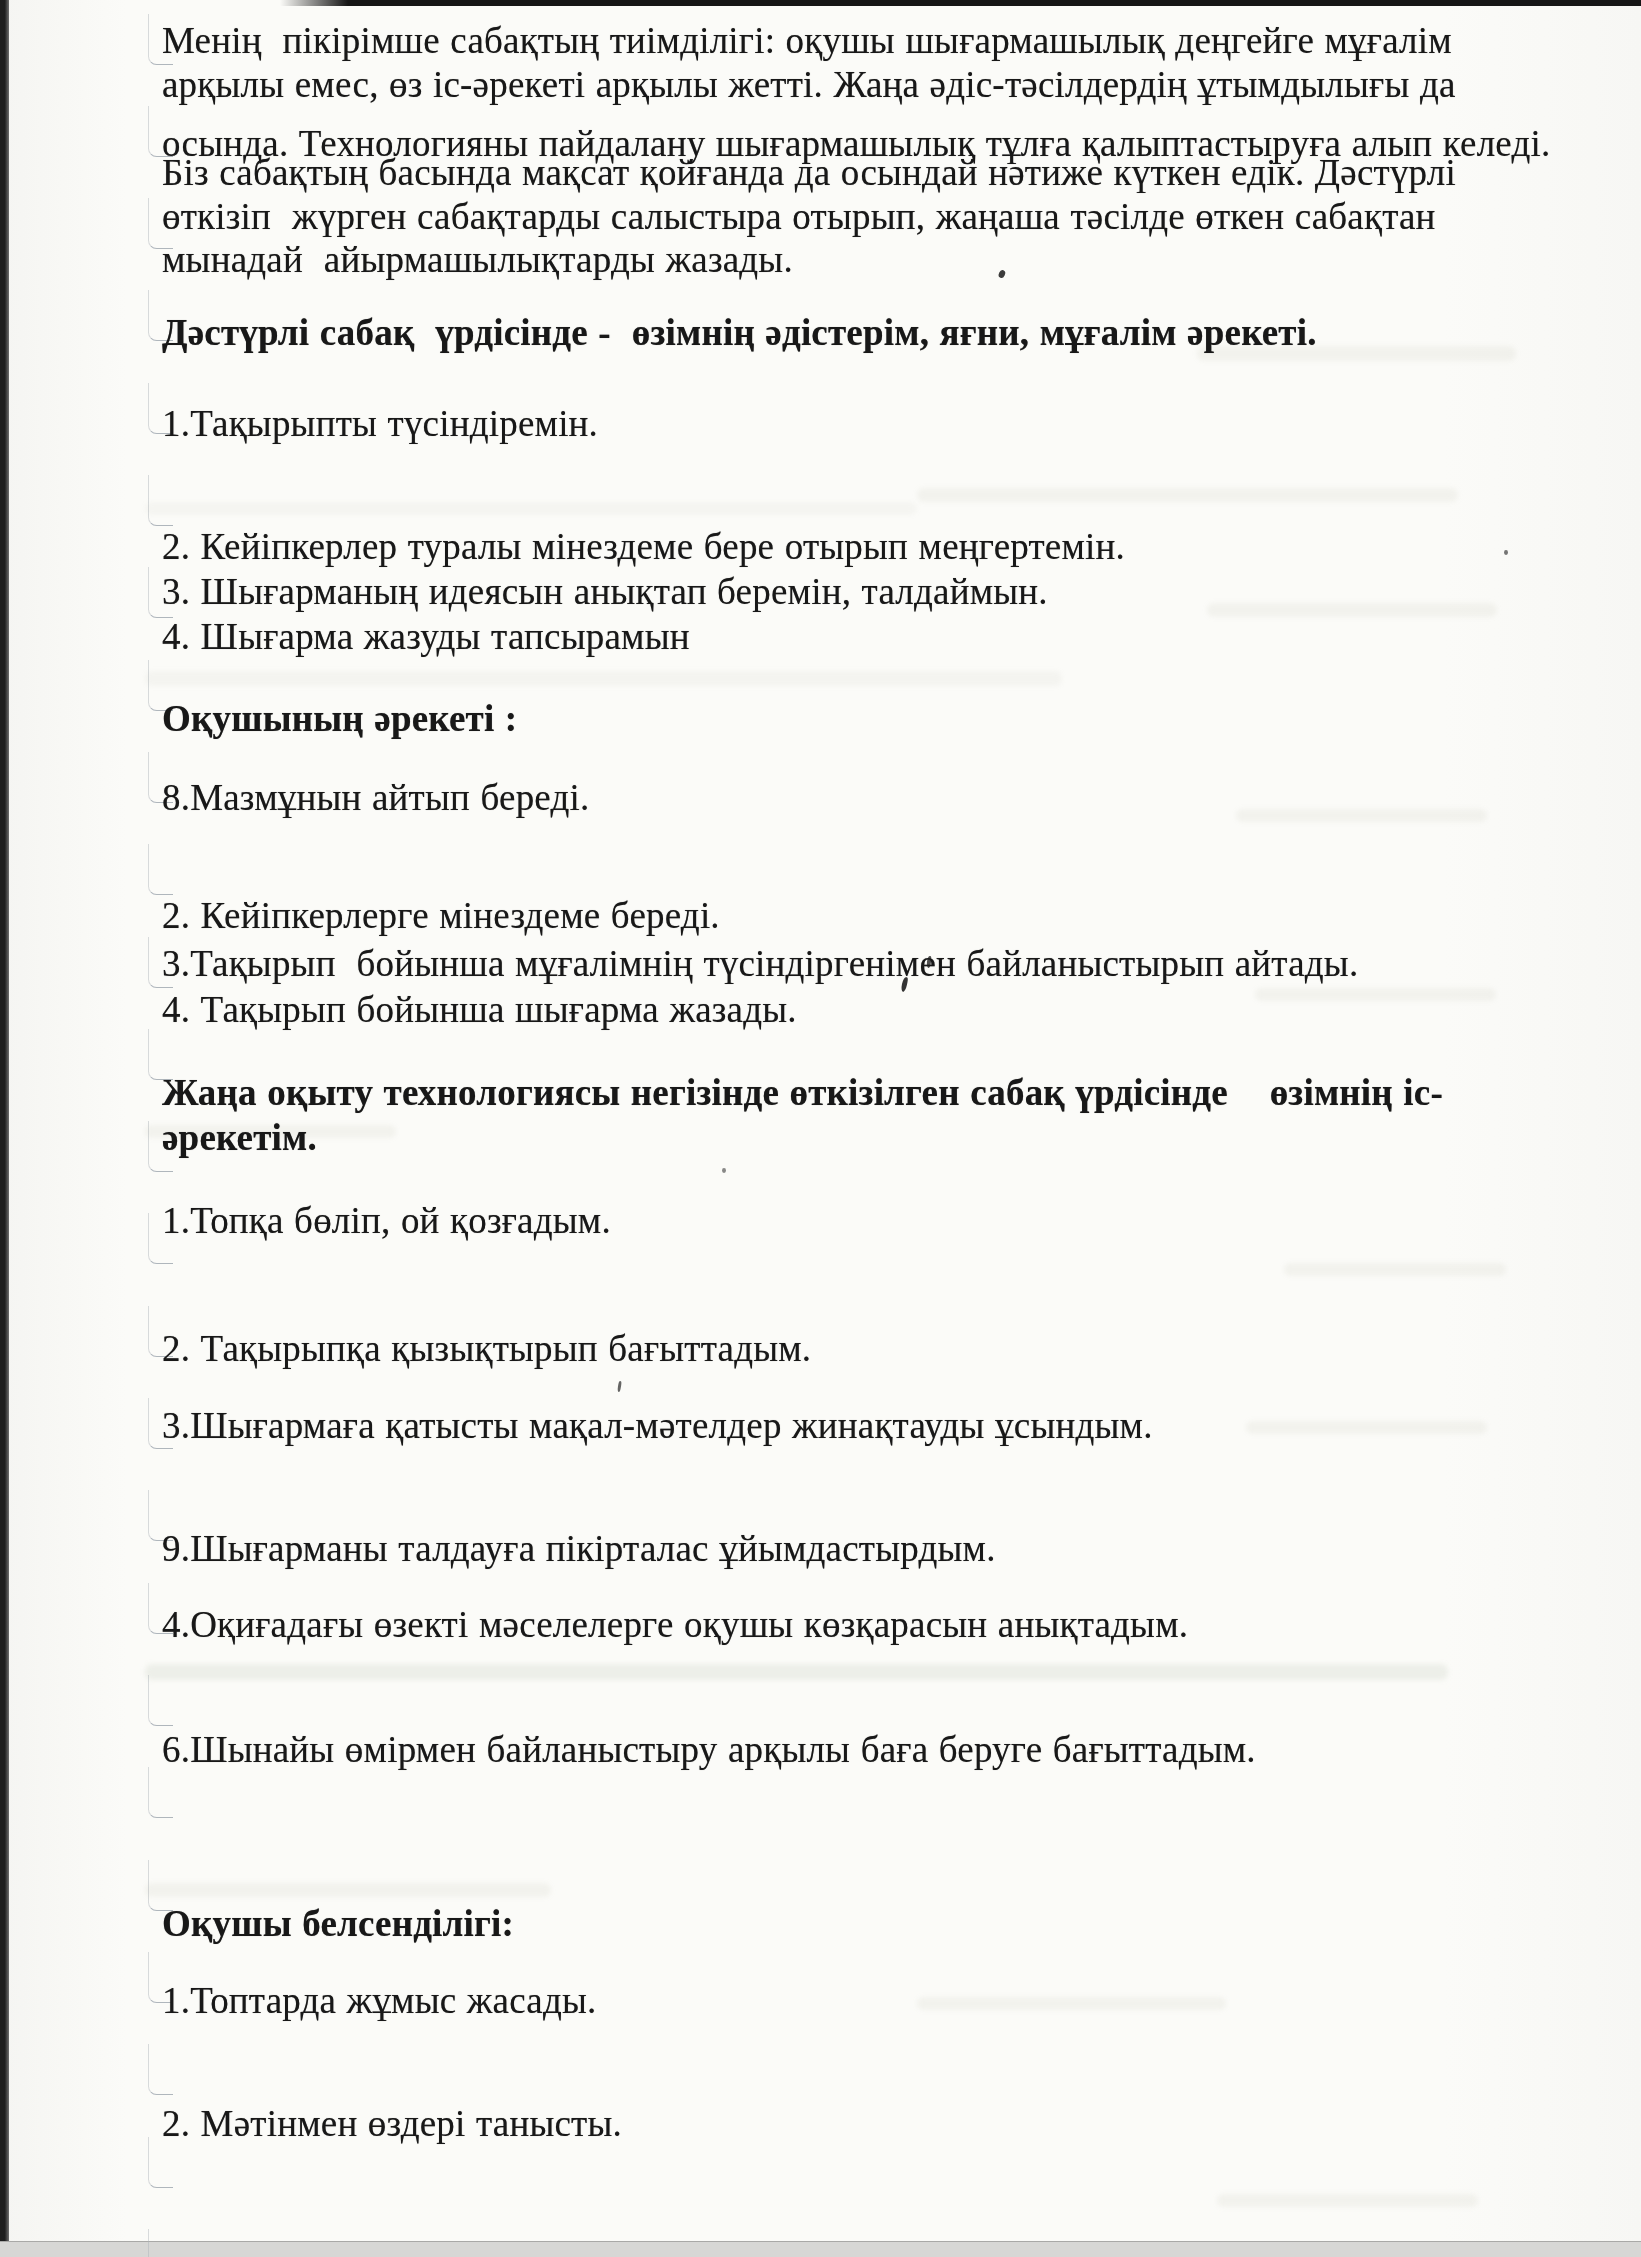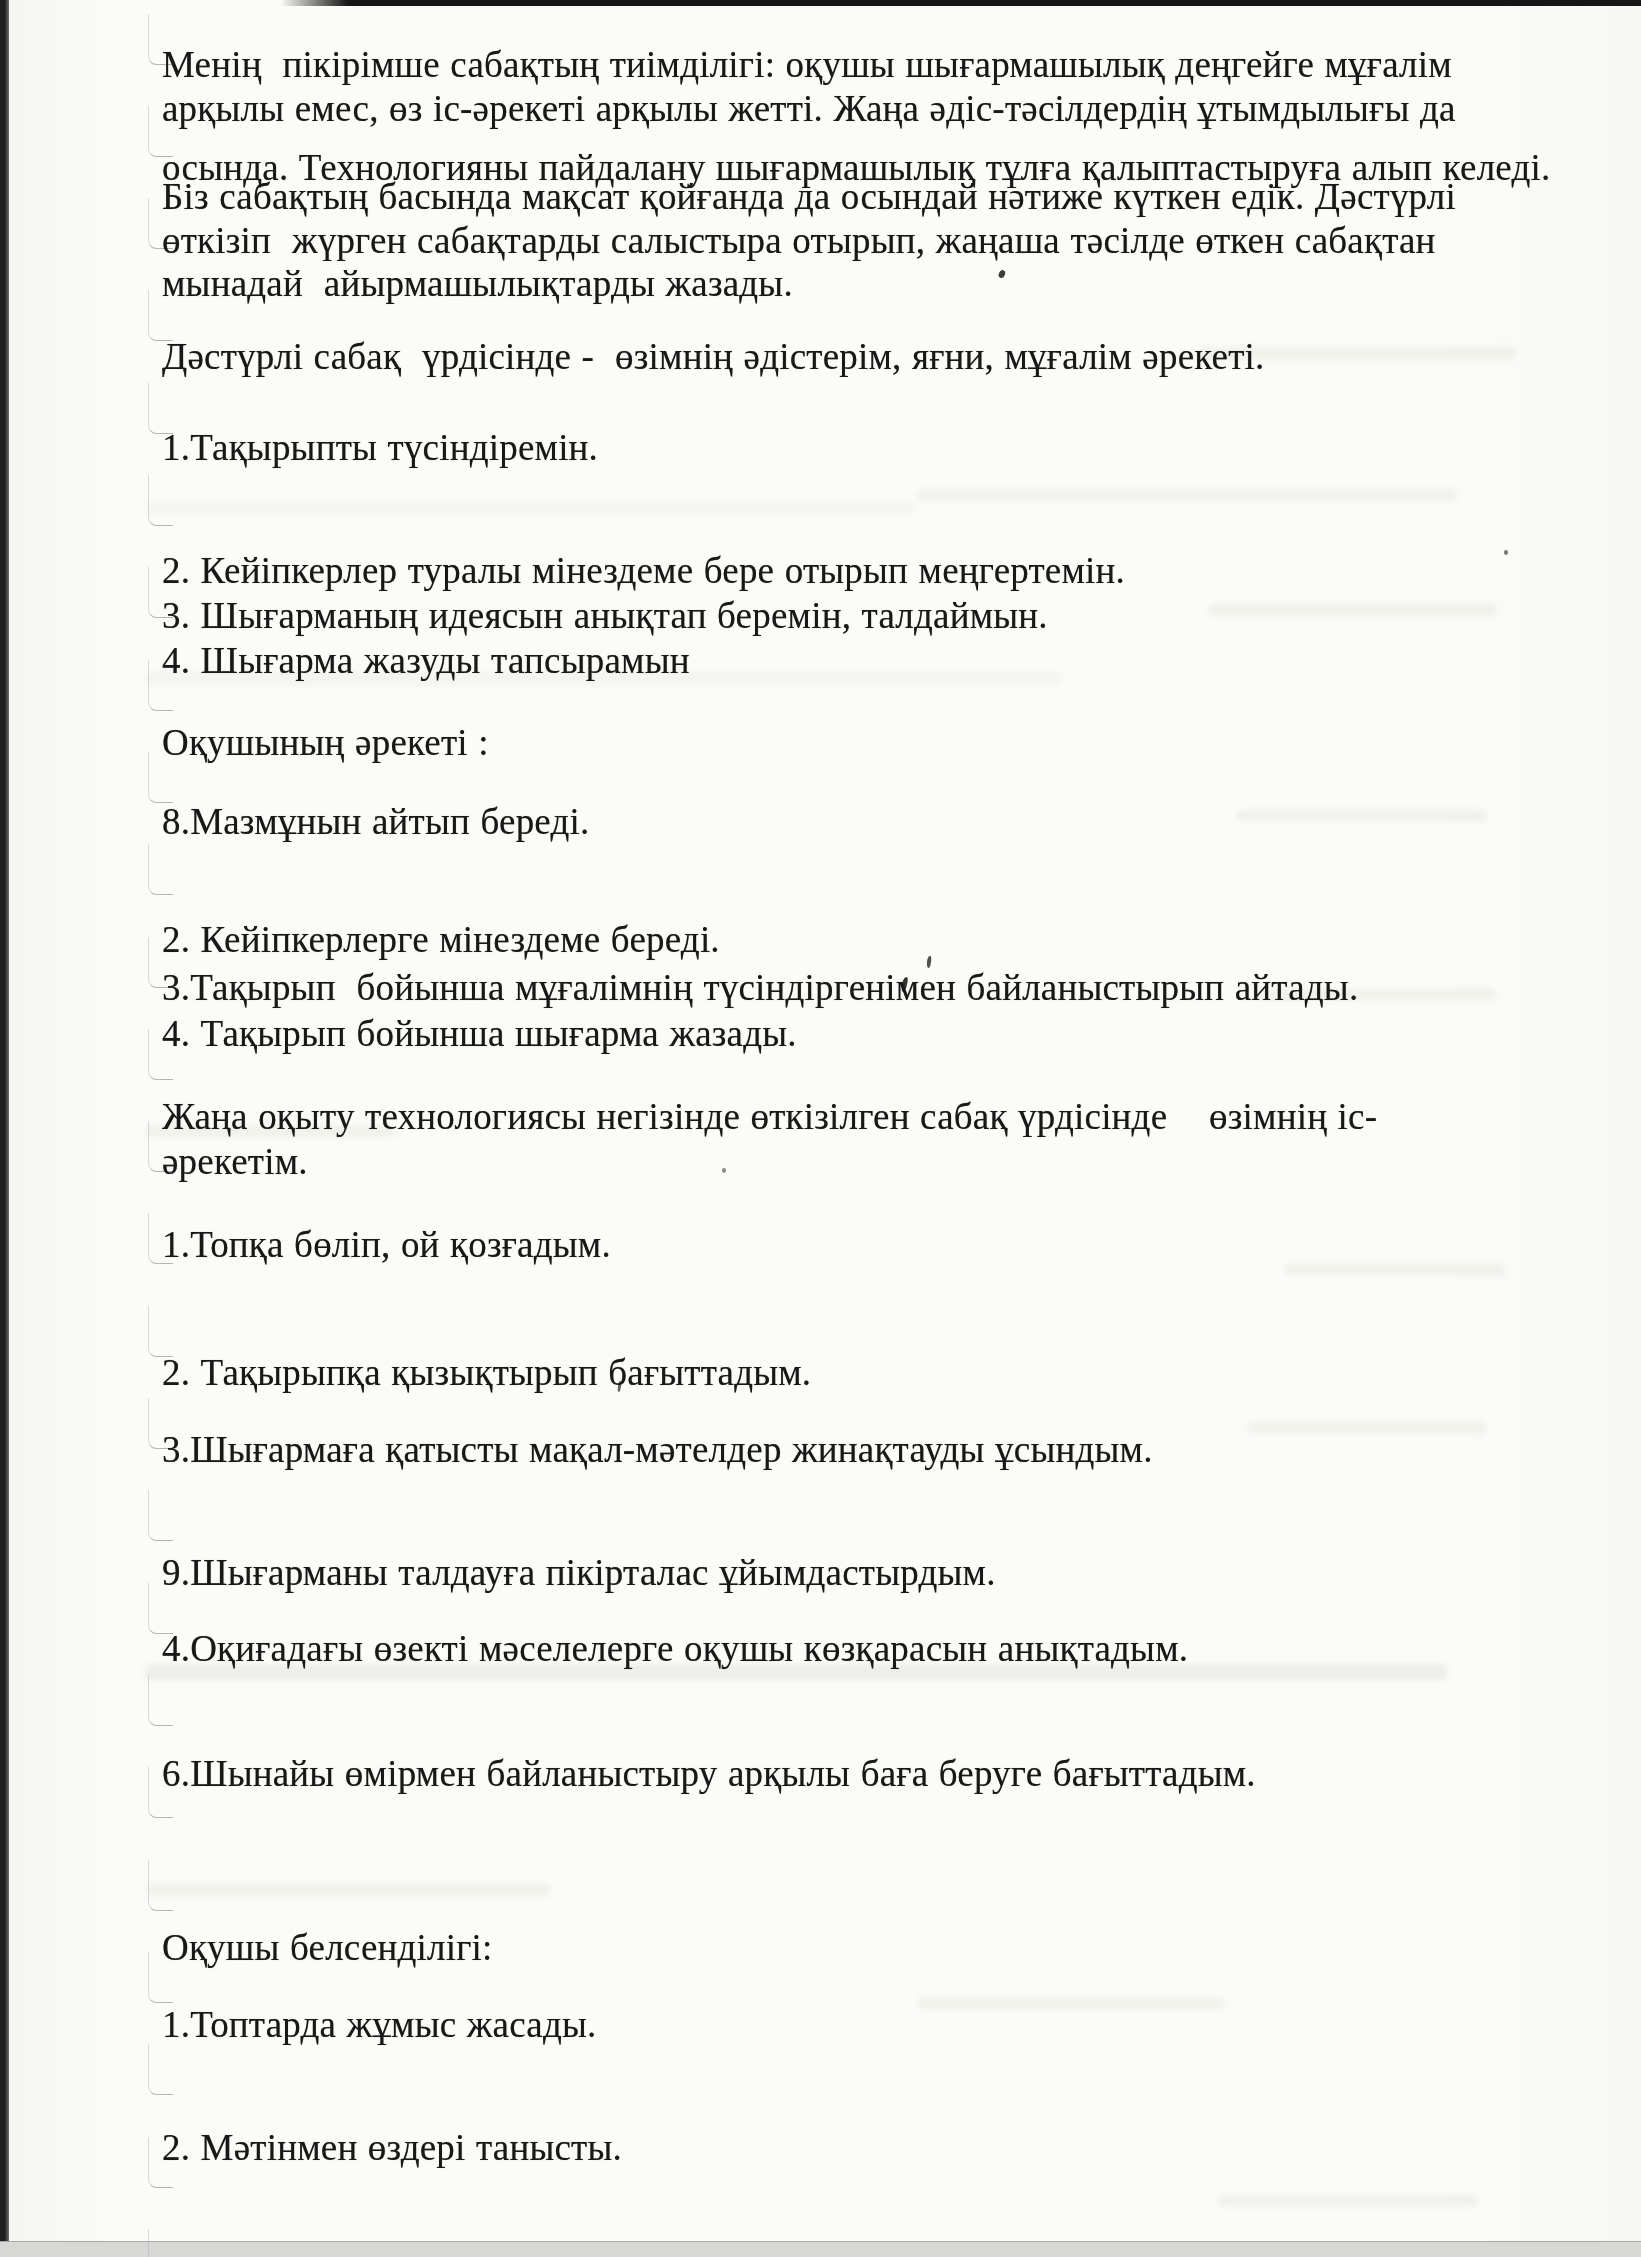--- a/index.html
+++ b/index.html
@@ -27,23 +27,22 @@
     border-left:1.9px solid rgba(172,178,184,.45);
     border-bottom:1.9px solid rgba(128,140,152,.62);
     border-bottom-left-radius:8.7px;
   }
   .line{
     position:absolute;left:162px;
     font-size:37px;line-height:44px;height:44px;
     color:#181818;white-space:pre;
     letter-spacing:0.2px;word-spacing:1px;
     text-shadow:0 0 0.7px rgba(25,25,25,.55);
-    margin-top:24px;
   }
-  .bold{font-weight:normal;}
+  .bold{font-weight:bold;}
   .ghost{position:absolute;border-radius:6.8px;filter:blur(2.4px);background:rgba(150,160,138,.09);}
   .speck-dot{position:absolute;background:#3c3c3c;border-radius:50%;}
   .speck-comma{position:absolute;background:#333;border-radius:60% 40% 60% 60%;}
 </style>
 </head>
 <body>
 
 <div class="page">
 
   <div class="edge-left"></div>

